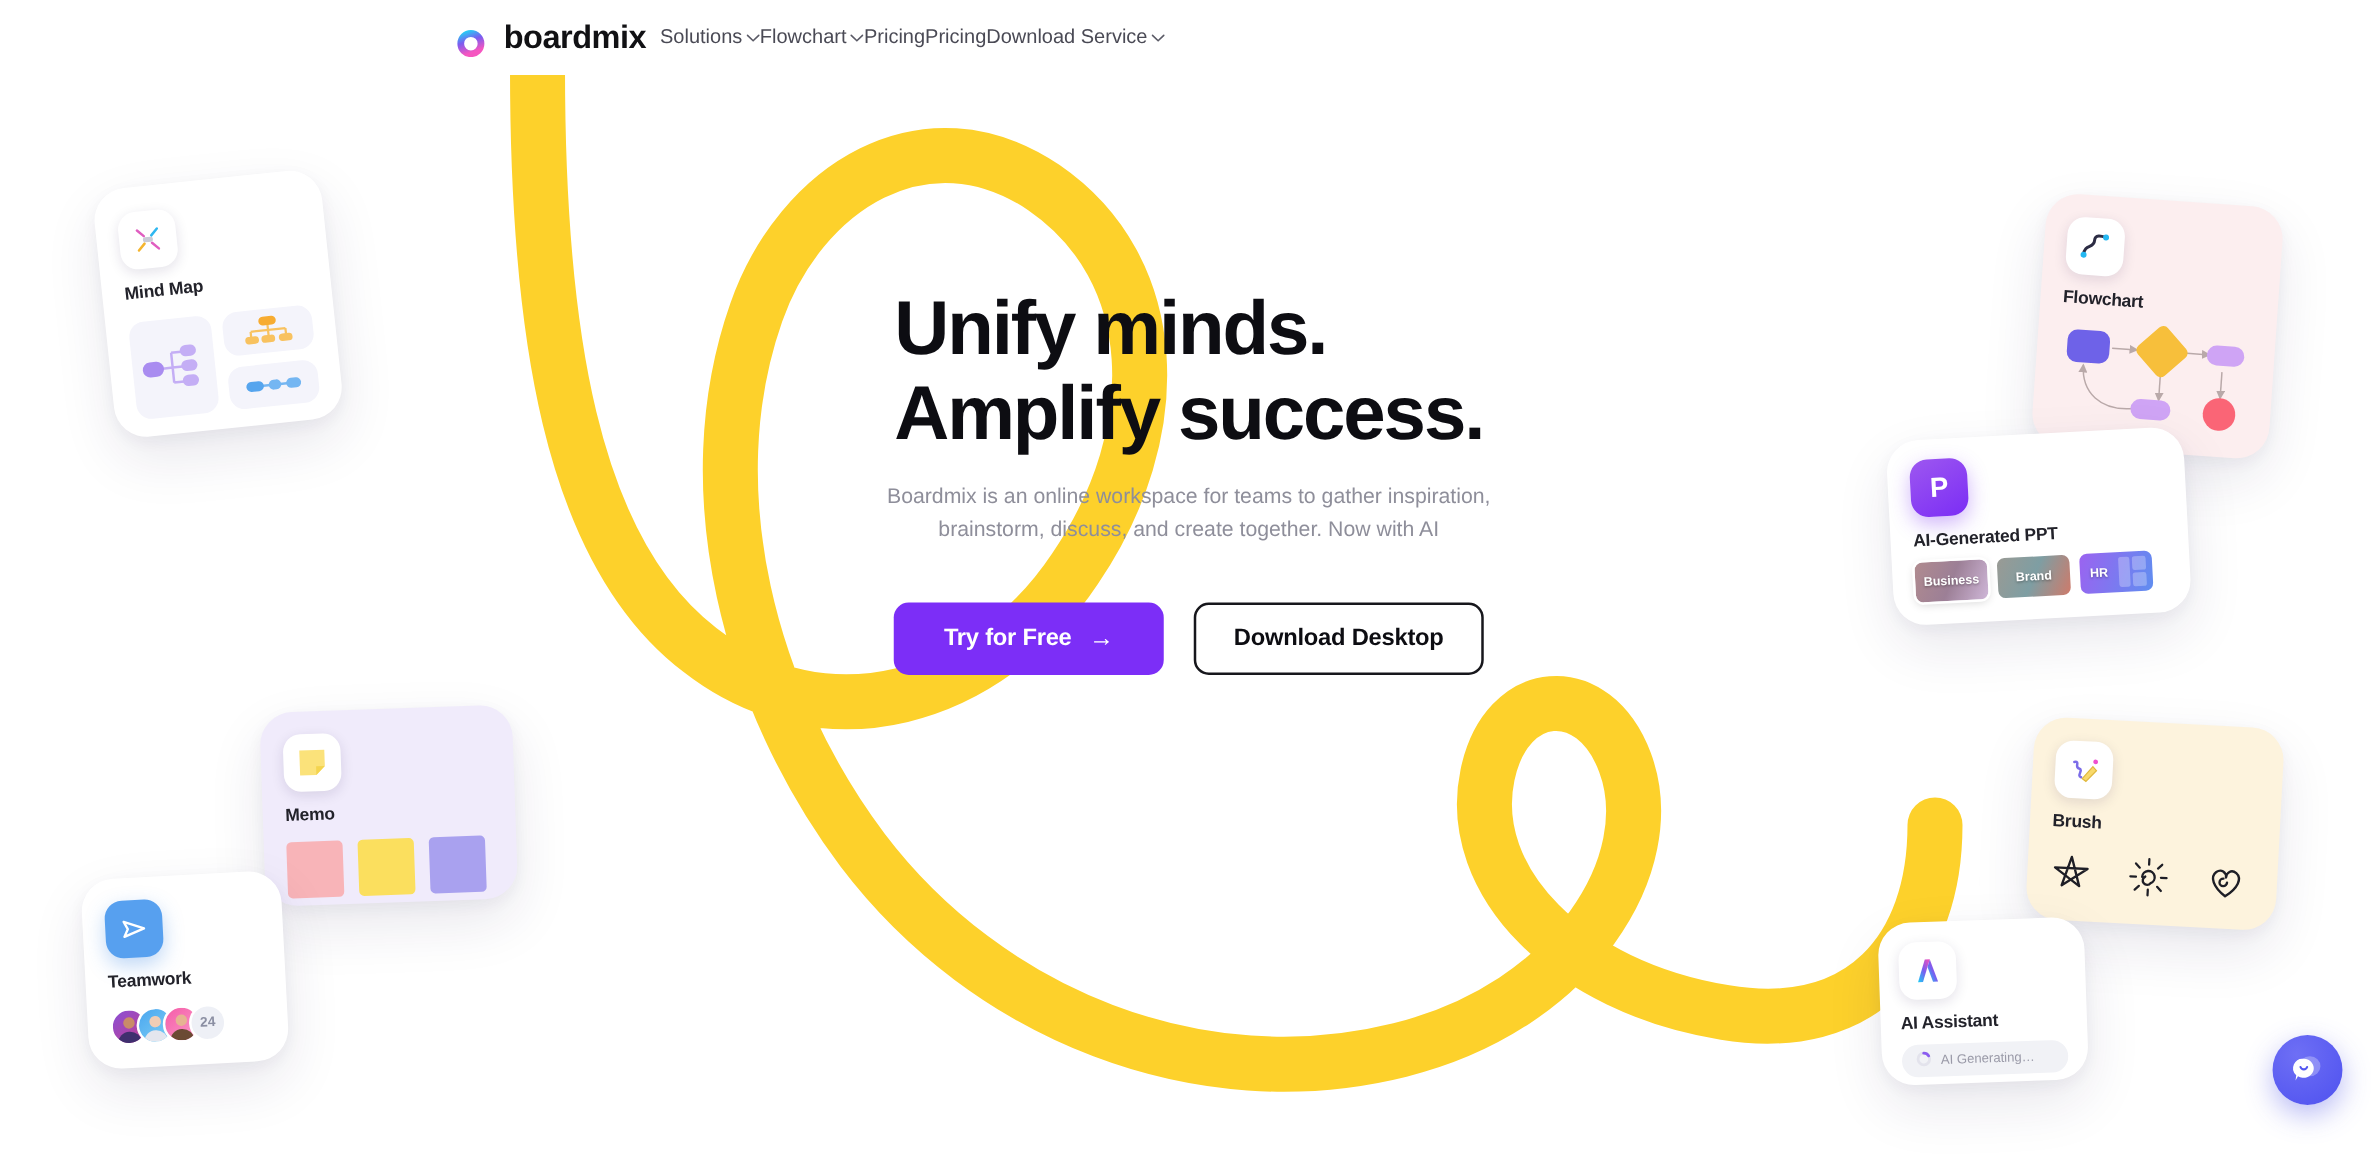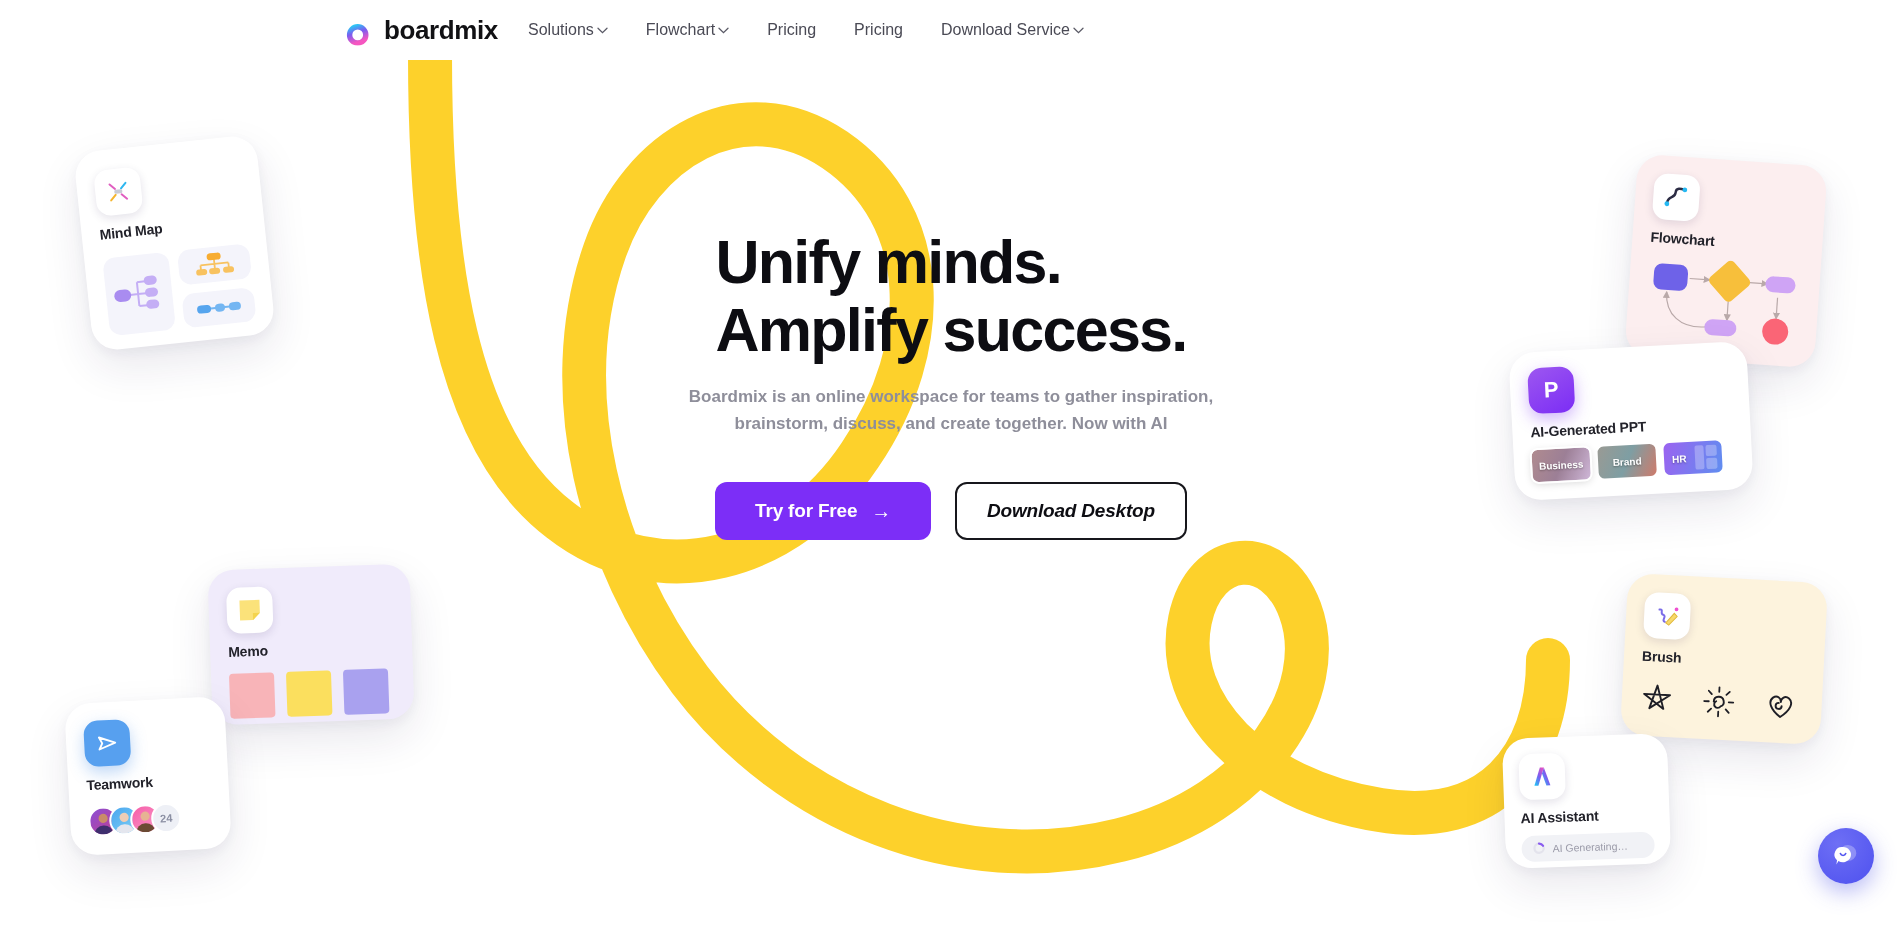--- a/index.html
+++ b/index.html
@@ -18,30 +18,30 @@
   }
   .swoosh-layer svg{ display:block; width:1902px; height:929px; }
 
   
   .header{
     position:absolute; top:0; left:0; right:0; height:60px;
     background:#ffffff; z-index:50;
     display:flex; align-items:center;
   }
   .brand{
-    position:absolute; left:345px; top:50%; transform:translateY(-50%);
+    position:absolute; left:364px; top:50%; transform:translateY(-50%);
     display:flex; align-items:center; gap:11px; text-decoration:none;
   }
   .brand-mark{ width:28px; height:30px; display:block; }
   .brand-text{
     font-size:26px; font-weight:700; letter-spacing:-0.4px; color:#111114;
   }
   .nav{
     position:absolute; left:528px; top:50%; transform:translateY(-50%);
-    display:flex; align-items:center; gap:38px;
+    display:flex; align-items:center; 
   }
   .nav-item{
     display:flex; align-items:center; gap:3px;
     font-size:16px; color:#4a4a55; cursor:pointer; white-space:nowrap;
     line-height:1;
   }
   .caret{ width:11px; height:7px; display:block; }
 
   .head-right{
     position:absolute; right:344px; top:50%; transform:translateY(-50%);
@@ -65,37 +65,37 @@
     display:flex; flex-direction:column; align-items:center;
     pointer-events:none;
   }
   .hero > *{ pointer-events:auto; }
   .headline{
     text-align:left; font-size:61px; font-weight:700;
     letter-spacing:-1.7px; line-height:1.12; color:#0d0d12;
   }
   .subtitle{
     margin-top:18px; text-align:center;
-    font-size:17px; line-height:1.62; color:#8e8e9a; font-weight:700;
+    font-size:17px; line-height:1.62; color:#8e8e9a; font-weight:400;
     max-width:560px;
   }
   .cta-row{
     margin-top:44px; display:flex; align-items:center; gap:24px;
   }
   .btn-try{
     background:#7c2ef7; color:#fff; border:none; font-family:inherit;
     font-size:19px; font-weight:700; letter-spacing:-0.2px;
     height:58px; padding:0 40px; border-radius:12px; cursor:pointer;
     display:flex; align-items:center; gap:14px;
   }
   .btn-try .arr{ font-size:20px; line-height:1; }
   .btn-download{
     background:#fff; color:#0d0d12; border:2.5px solid #17171c;
     font-family:inherit; font-size:19px; font-weight:700; letter-spacing:-0.2px;
-    height:58px; padding:0 30px; border-radius:12px; cursor:pointer;font-style:italic;
+    height:58px; padding:0 30px; border-radius:12px; cursor:pointer;
   }
 
   
   .card{
     position:absolute; z-index:15;
     border-radius:26px;
     box-shadow:0 18px 44px rgba(40,30,80,.10), 0 4px 12px rgba(40,30,80,.05);
     background:#fff;
   }
   .card-icon{

